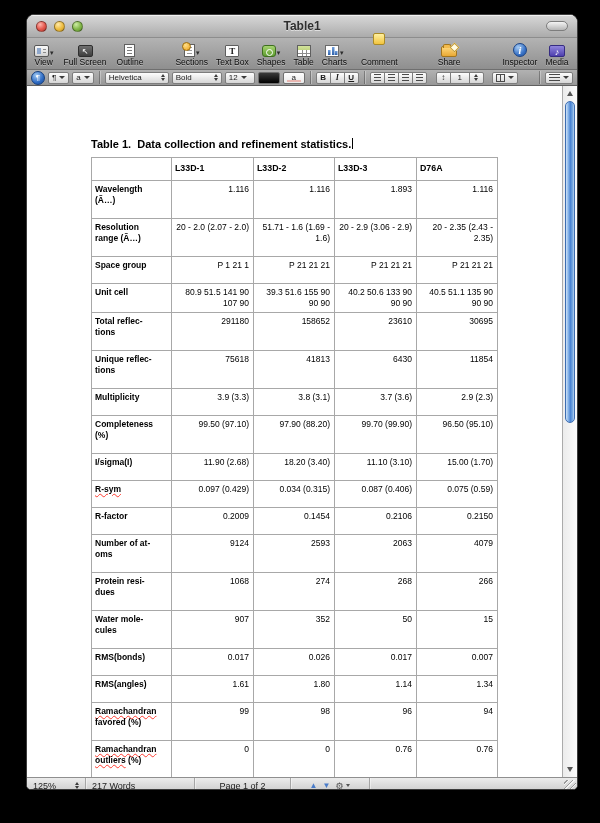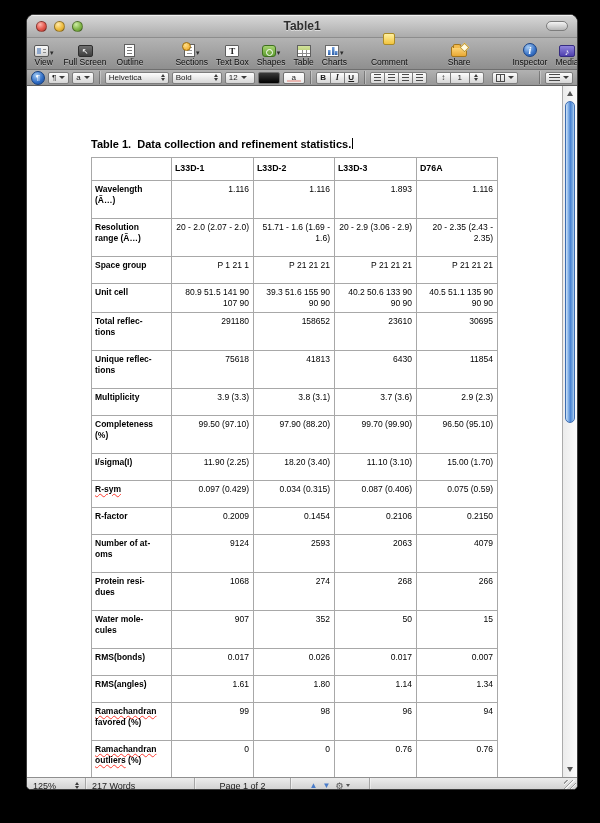--- a/index.html
+++ b/index.html
@@ -174,21 +174,21 @@
         </div>
         <div class="tbl">Table</div>
       </div>
       <div class="tbi" style="margin-left: 2px;">
         <div class="icw">
           <span class="ic charts-icon"></span>
           <span class="tbdd"></span>
         </div>
         <div class="tbl">Charts</div>
       </div>
-      <div class="tbi" style="margin-left: 18px; gap: 12px;">
+      <div class="tbi" style="margin-left: 8px; gap: 12px;">
         <div class="icw">
           <span class="ic comment-icon"></span>
         </div>
         <div class="tbl">Comment</div>
       </div>
       <div class="tbi" style="margin-left: 34px;">
         <div class="icw">
           <span class="ic share-icon"></span>
         </div>
         <div class="tbl">Share</div>
@@ -365,21 +365,21 @@
             <tr>
               <th><span>Completeness
 (%)</span></th>
               <td>99.50 (97.10)</td>
               <td>97.90 (88.20)</td>
               <td>99.70 (99.90)</td>
               <td>96.50 (95.10)</td>
             </tr>
             <tr>
               <th><span>I/sigma(I)</span></th>
-              <td>11.90 (2.25)</td>
+              <td>11.90 (2.68)</td>
               <td>18.20 (3.40)</td>
               <td>11.10 (3.10)</td>
               <td>15.00 (1.70)</td>
             </tr>
             <tr>
               <th><span class="sq">R-sym</span></th>
               <td>0.097 (0.429)</td>
               <td>0.034 (0.315)</td>
               <td>0.087 (0.406)</td>
               <td>0.075 (0.59)</td>

